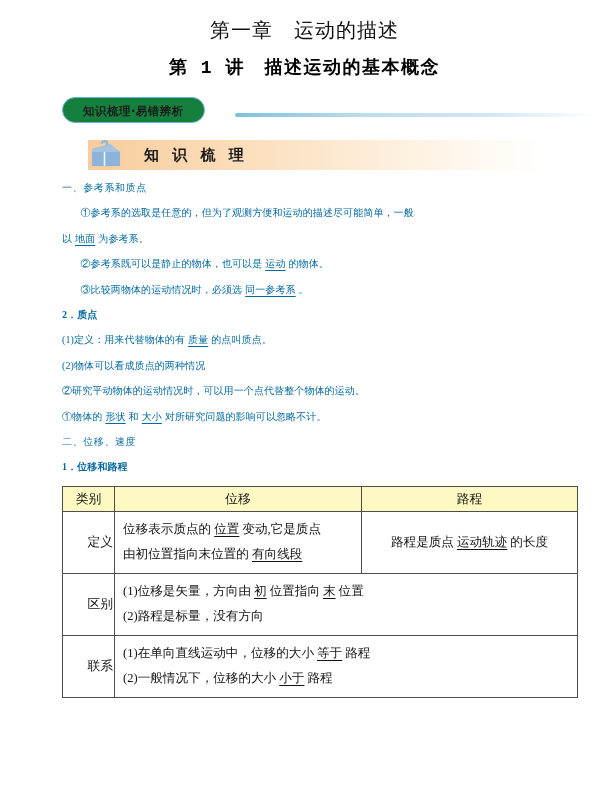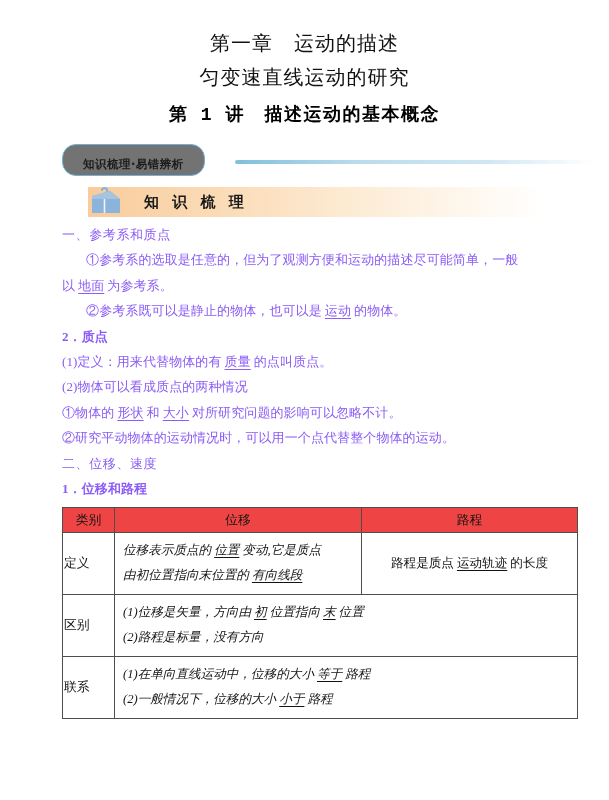--- a/index.html
+++ b/index.html
@@ -28,21 +28,21 @@
 
   .chapter-title,
   .chapter-subtitle {
     text-align: center;
     font-family: "Liberation Serif", "DejaVu Serif", serif;
     font-size: 20px;
     line-height: 33px;
     letter-spacing: 1px;
     color: #111;
   }
-  .chapter-title { margin-top: 17px; }
+  .chapter-title { margin-top: 4px; }
   .chapter-subtitle { margin-top: 1px; }
 
   .lecture-title {
     text-align: center;
     font-size: 18px;
     line-height: 30px;
     margin-top: 6px;
     font-weight: bold;
     letter-spacing: 1.5px;
     font-family: Liberation Mono, monospace;
@@ -54,27 +54,27 @@
     position: relative;
     height: 30px;
     margin-top: 14px;
     padding-left: 62px;
   }
   .section-tab {
     position: relative;
     display: inline-block;
     border: 1.6px solid #6fb4d6;
     border-radius: 14px;
-    padding: 12px 20px 3px 20px;
+    padding: 6px 20px 3px 20px;
     font-family: "DejaVu Sans", "Liberation Sans", sans-serif;
     font-size: 11.5px;
     font-weight: bold;
     letter-spacing: 0.5px;
     color: #1b1b1b;
-    background: #737373;
+    background: #15803d;
     line-height: 15px;
     z-index: 2;
   }
   .tab-rule {
     position: absolute;
     left: 235px;
     right: 15px;
     top: 16px;
     height: 4px;
     background: linear-gradient(to right, #7fc0dd 0%, #bcdcec 35%, #cfe7f3 70%, #ffffff 100%);
@@ -118,23 +118,23 @@
   }
 
   
   .body-area {
     margin-top: 14px;
     padding-left: 62px;
     padding-right: 30px;
   }
 
   .line {
-    font-size: 13px;
+    font-size: 10px;
     line-height: 25.4px;
-    color: #8b5cf6;
+    color: #0369a1;
     letter-spacing: 0.1px;
     white-space: nowrap;
   }
   .line.indent { text-indent: 1.85em; }
   .line.hang { text-indent: 0; }
   .line.sec {          
     letter-spacing: 0.6px;
   }
   .line.bold-item {
     font-weight: bold;
@@ -157,54 +157,53 @@
     width: 515px;
     table-layout: fixed;
     font-size: 12.6px;
     color: #131313;
   }
   table.ptable td, table.ptable th {
     border: 1px solid #4e4e4e;
     vertical-align: middle;
   }
   table.ptable thead th {
-    background: #ef4444;
+    background: #fef9c3;
     font-weight: normal;
     text-align: center;
     height: 22px;
     line-height: 22px;
     font-size: 12.8px;
   }
   .col-a { width: 52px; }
   .col-b { width: 247px; }
   .col-c { width: 216px; }
 
   td.label-cell {
-    text-align: left;
+    text-align: right;
     font-size: 12.8px;
   }
   td.content-cell {
     padding: 5px 6px 6px 8px;
     line-height: 25px;
   }
-  td.content-cell .r { white-space: nowrap; font-style: italic; }
+  td.content-cell .r { white-space: nowrap; }
   td.center-cell {
     padding: 5px 6px;
     text-align: center;
     line-height: 25px;
   }
 </style>
 </head>
 <body>
 
 <div class="page">
 
   <div class="title-block">
     <div class="chapter-title">第一章　运动的描述</div>
-    <div class="chapter-subtitle">匀变速直线运动的研究</div>
     <div class="lecture-title">第 1 讲　描述运动的基本概念</div>
   </div>
 
   <div class="section-tab-row">
     <span class="section-tab">知识梳理·易错辨析</span>
     <div class="tab-rule"></div>
   </div>
 
   <div class="block-heading">
     <div class="heading-bg"></div>
@@ -219,26 +218,27 @@
     <div class="heading-text">知 识 梳 理</div>
   </div>
 
   <div class="body-area">
 
     <div class="line sec">一、参考系和质点</div>
 
     <div class="line indent"><span>①参考系的选取是任意的，但为了观测方便和运动的描述尽可能简单，一般</span></div>
     <div class="line hang"><span>以</span><span class="ans">地面</span><span>为参考系。</span></div>
     <div class="line indent"><span>②参考系既可以是静止的物体，也可以是</span><span class="ans">运动</span><span>的物体。</span></div>
+    <div class="line indent"><span>③比较两物体的运动情况时，必须选</span><span class="ans">同一参考系</span><span>。</span></div>
 
     <div class="line bold-item">2．质点</div>
     <div class="line"><span>(1)定义：用来代替物体的有</span><span class="ans">质量</span><span>的点叫质点。</span></div>
     <div class="line"><span>(2)物体可以看成质点的两种情况</span></div>
+    <div class="line"><span>②研究平动物体的运动情况时，可以用一个点代替整个物体的运动。</span></div>
     <div class="line"><span>①物体的</span><span class="ans">形状</span><span>和</span><span class="ans">大小</span><span>对所研究问题的影响可以忽略不计。</span></div>
-    <div class="line"><span>②研究平动物体的运动情况时，可以用一个点代替整个物体的运动。</span></div>
 
     <div class="line sec">二、位移、速度</div>
     <div class="line bold-item">1．位移和路程</div>
   </div>
 
   <div class="tbl-wrap">
     <table class="ptable">
       <colgroup>
         <col class="col-a">
           <col class="col-b">

